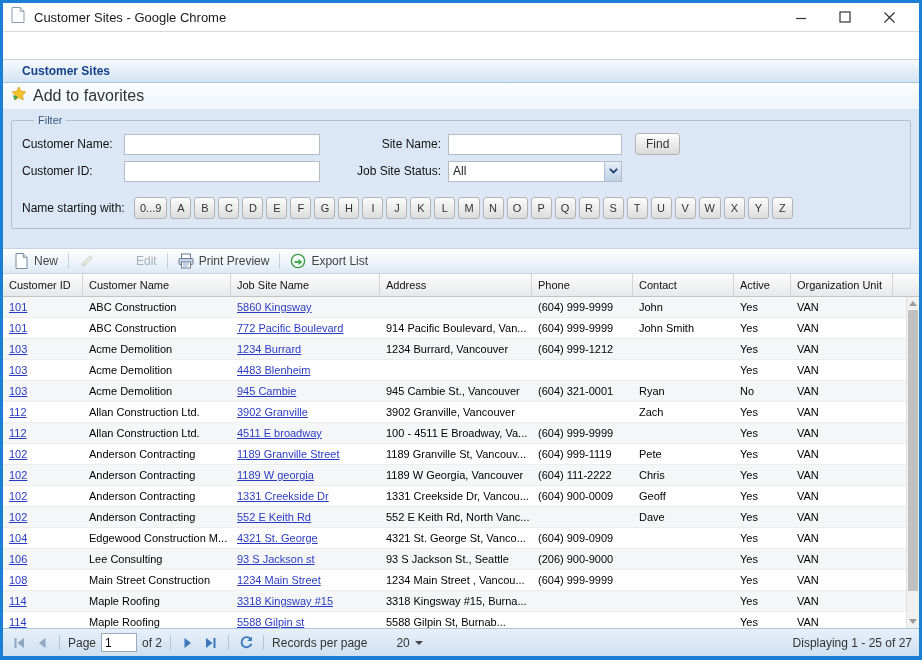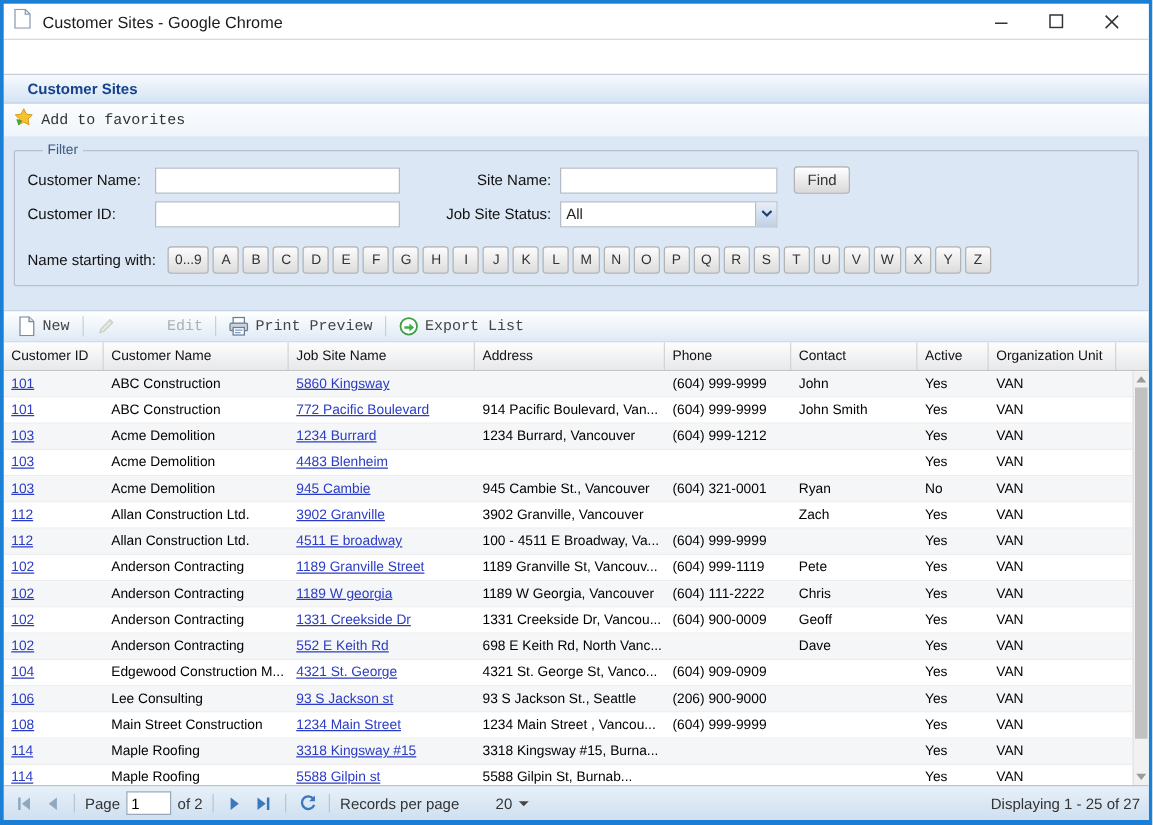--- a/index.html
+++ b/index.html
@@ -15,21 +15,21 @@
   .winbtn { width:44px; height:100%; display:flex; align-items:center; justify-content:center; color:#333; }
 
   .blankstrip { height:28px; flex:0 0 28px; background:#fff; border-bottom:1px solid #c6cfd9; }
 
   
   .appheader { height:23px; flex:0 0 23px; background:linear-gradient(#f6fafe,#d4e3f3);
                border-bottom:1px solid #a7c4e0; display:flex; align-items:center; padding:0 19px;
                font-size:12px; font-weight:bold; color:#15428b; }
 
   .favrow { height:26px; flex:0 0 26px; background:linear-gradient(#fcfdff,#eef5fb);
-            display:flex; align-items:center; padding:0 8px; gap:6px; font-size:12px; color:#333;font-family:Liberation Mono, monospace; }
+            display:flex; align-items:center; padding:0 8px; gap:6px; font-size:16px; color:#333; }
 
   
   .filterpanel { height:139px; flex:0 0 139px; background:#dbe7f4; padding:5px 8px 0 8px; }
   fieldset { border:1px solid #b7bfca; border-radius:2px; padding:2px 10px 9px 10px; }
   legend { font-size:11px; color:#3b5a82; padding:0 4px; margin-left:12px; }
   .frow { display:flex; align-items:center; height:22px; margin-top:5px; font-size:12px; color:#111; }
   .flabel { width:102px; }
   .frlabel { width:120px; text-align:right; padding-right:7px; margin-left:8px; }
   .finput { width:196px; height:21px; border:1px solid #b5bcc7; font-size:12px; padding:0 3px;
             font-family:"Liberation Sans",sans-serif; background:#fff; }
@@ -47,21 +47,21 @@
   #alphabet-buttons { display:flex; gap:3px; }
   .alpha-btn { height:22px; min-width:21px; padding:0 5px; border:1px solid #b3b3b3; border-radius:3px;
                background:linear-gradient(#fcfcfc,#dcdcdc); font-size:11px; color:#333;
                font-family:"Liberation Sans",sans-serif; }
 
   
   .gridwrap { flex:1; display:flex; flex-direction:column; overflow:hidden; }
   .toolbar { height:26px; flex:0 0 26px; background:linear-gradient(#ffffff,#dfeaf5);
              border-top:1px solid #c3d4e5; border-bottom:1px solid #c3d4e5;
              display:flex; align-items:center; padding:0 5px; font-size:12px; color:#444; }
-  .tbtn { display:flex; align-items:center; gap:5px; padding:0 6px; height:22px;font-family:Liberation Mono, monospace; }
+  .tbtn { display:flex; align-items:center; gap:5px; padding:0 6px; height:22px; }
   .tbtn.disabled { color:#a9b0b8;gap:41px; }
   .tbtn.disabled svg { opacity:.45; }
   .tsep { width:1px; height:16px; background:#c6d1dd; margin:0 4px; }
 
   #grid-header { height:23px; flex:0 0 23px; display:grid;
       grid-template-columns:80px 148px 149px 152px 101px 101px 57px 102px 1fr;
       background:linear-gradient(#fdfdfd,#e7e8ea); border-bottom:1px solid #c3c3c3; }
   .hcell { font-size:11px; color:#111; padding:0 6px; line-height:22px; border-right:1px solid #d4d4d4;
            white-space:nowrap; overflow:hidden; }
   .hcell.spacer { border-right:none; }
@@ -367,21 +367,21 @@
             <div class="gcell">(604) 900-0009</div>
             <div class="gcell">Geoff</div>
             <div class="gcell">Yes</div>
             <div class="gcell">VAN</div>
             <div class="gcell"></div>
           </div>
           <div class="grow odd">
             <div class="gcell"><a class="cell-link">102</a></div>
             <div class="gcell">Anderson Contracting</div>
             <div class="gcell"><a class="cell-link">552 E Keith Rd</a></div>
-            <div class="gcell">698 E Keith Rd, North Vanc...</div>
+            <div class="gcell">552 E Keith Rd, North Vanc...</div>
             <div class="gcell"></div>
             <div class="gcell">Dave</div>
             <div class="gcell">Yes</div>
             <div class="gcell">VAN</div>
             <div class="gcell"></div>
           </div>
           <div class="grow even">
             <div class="gcell"><a class="cell-link">104</a></div>
             <div class="gcell">Edgewood Construction M...</div>
             <div class="gcell"><a class="cell-link">4321 St. George</a></div>

